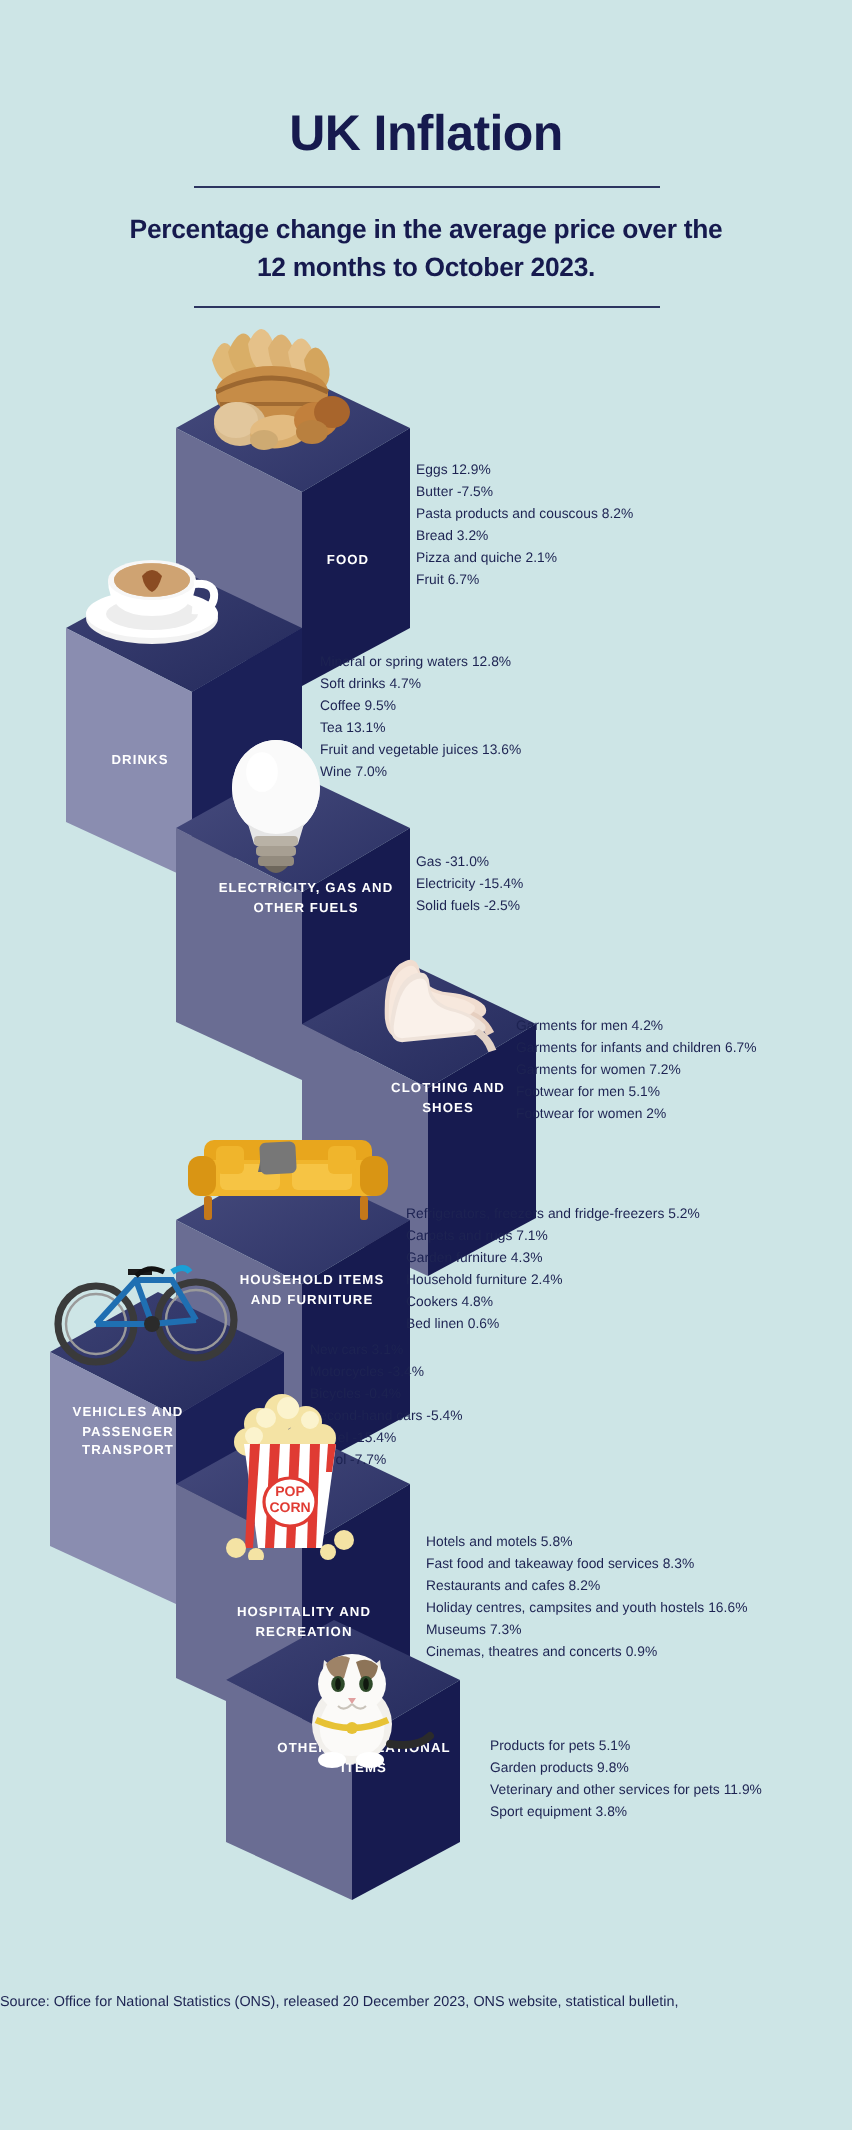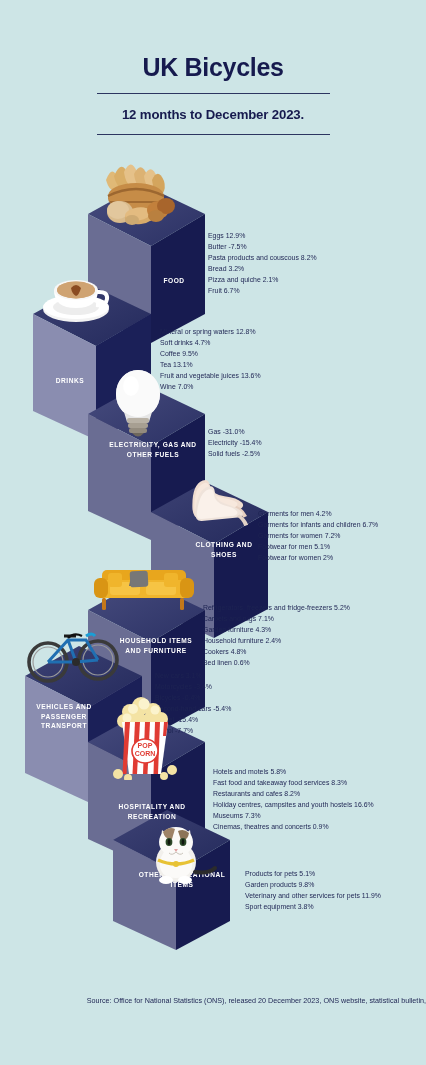--- a/index.html
+++ b/index.html
@@ -43,34 +43,35 @@
     color:#1d2352;font-size:6.9px;line-height:11.1px;
     letter-spacing:0.02px;white-space:nowrap;
   }
   .items div{white-space:nowrap;}
 
   
   .art{position:absolute;pointer-events:none;}
 
   
   .footer{
-    position:absolute;left:0;top:995px;width:426px;text-align:right;
+    position:absolute;left:0;top:995px;width:426px;text-align:left;
     color:#1d2352;font-size:7.2px;line-height:12px;letter-spacing:0.01px;
   }
 </style>
 </head>
 <body>
 
 <div id="stage">
 
   <div class="header">
-    <h1 class="title">UK Bicycles</h1>
+    <h1 class="title">UK Inflation</h1>
     <div class="rule"></div>
     <div class="subtitle">
-      <div>12 months to December 2023.</div>
+      <div>Percentage change in the average price over the</div>
+      <div>12 months to October 2023.</div>
     </div>
     <div class="rule2"></div>
   </div>
 
   <div id="scene">
     <svg width="426" height="790" viewBox="0 0 426 790" xmlns="http://www.w3.org/2000/svg">
       <defs>
         <linearGradient id="gTopA" x1="0" y1="0" x2="1" y2="1">
           <stop offset="0%" stop-color="#474c7e"></stop>
             <stop offset="100%" stop-color="#2b3164"></stop>

